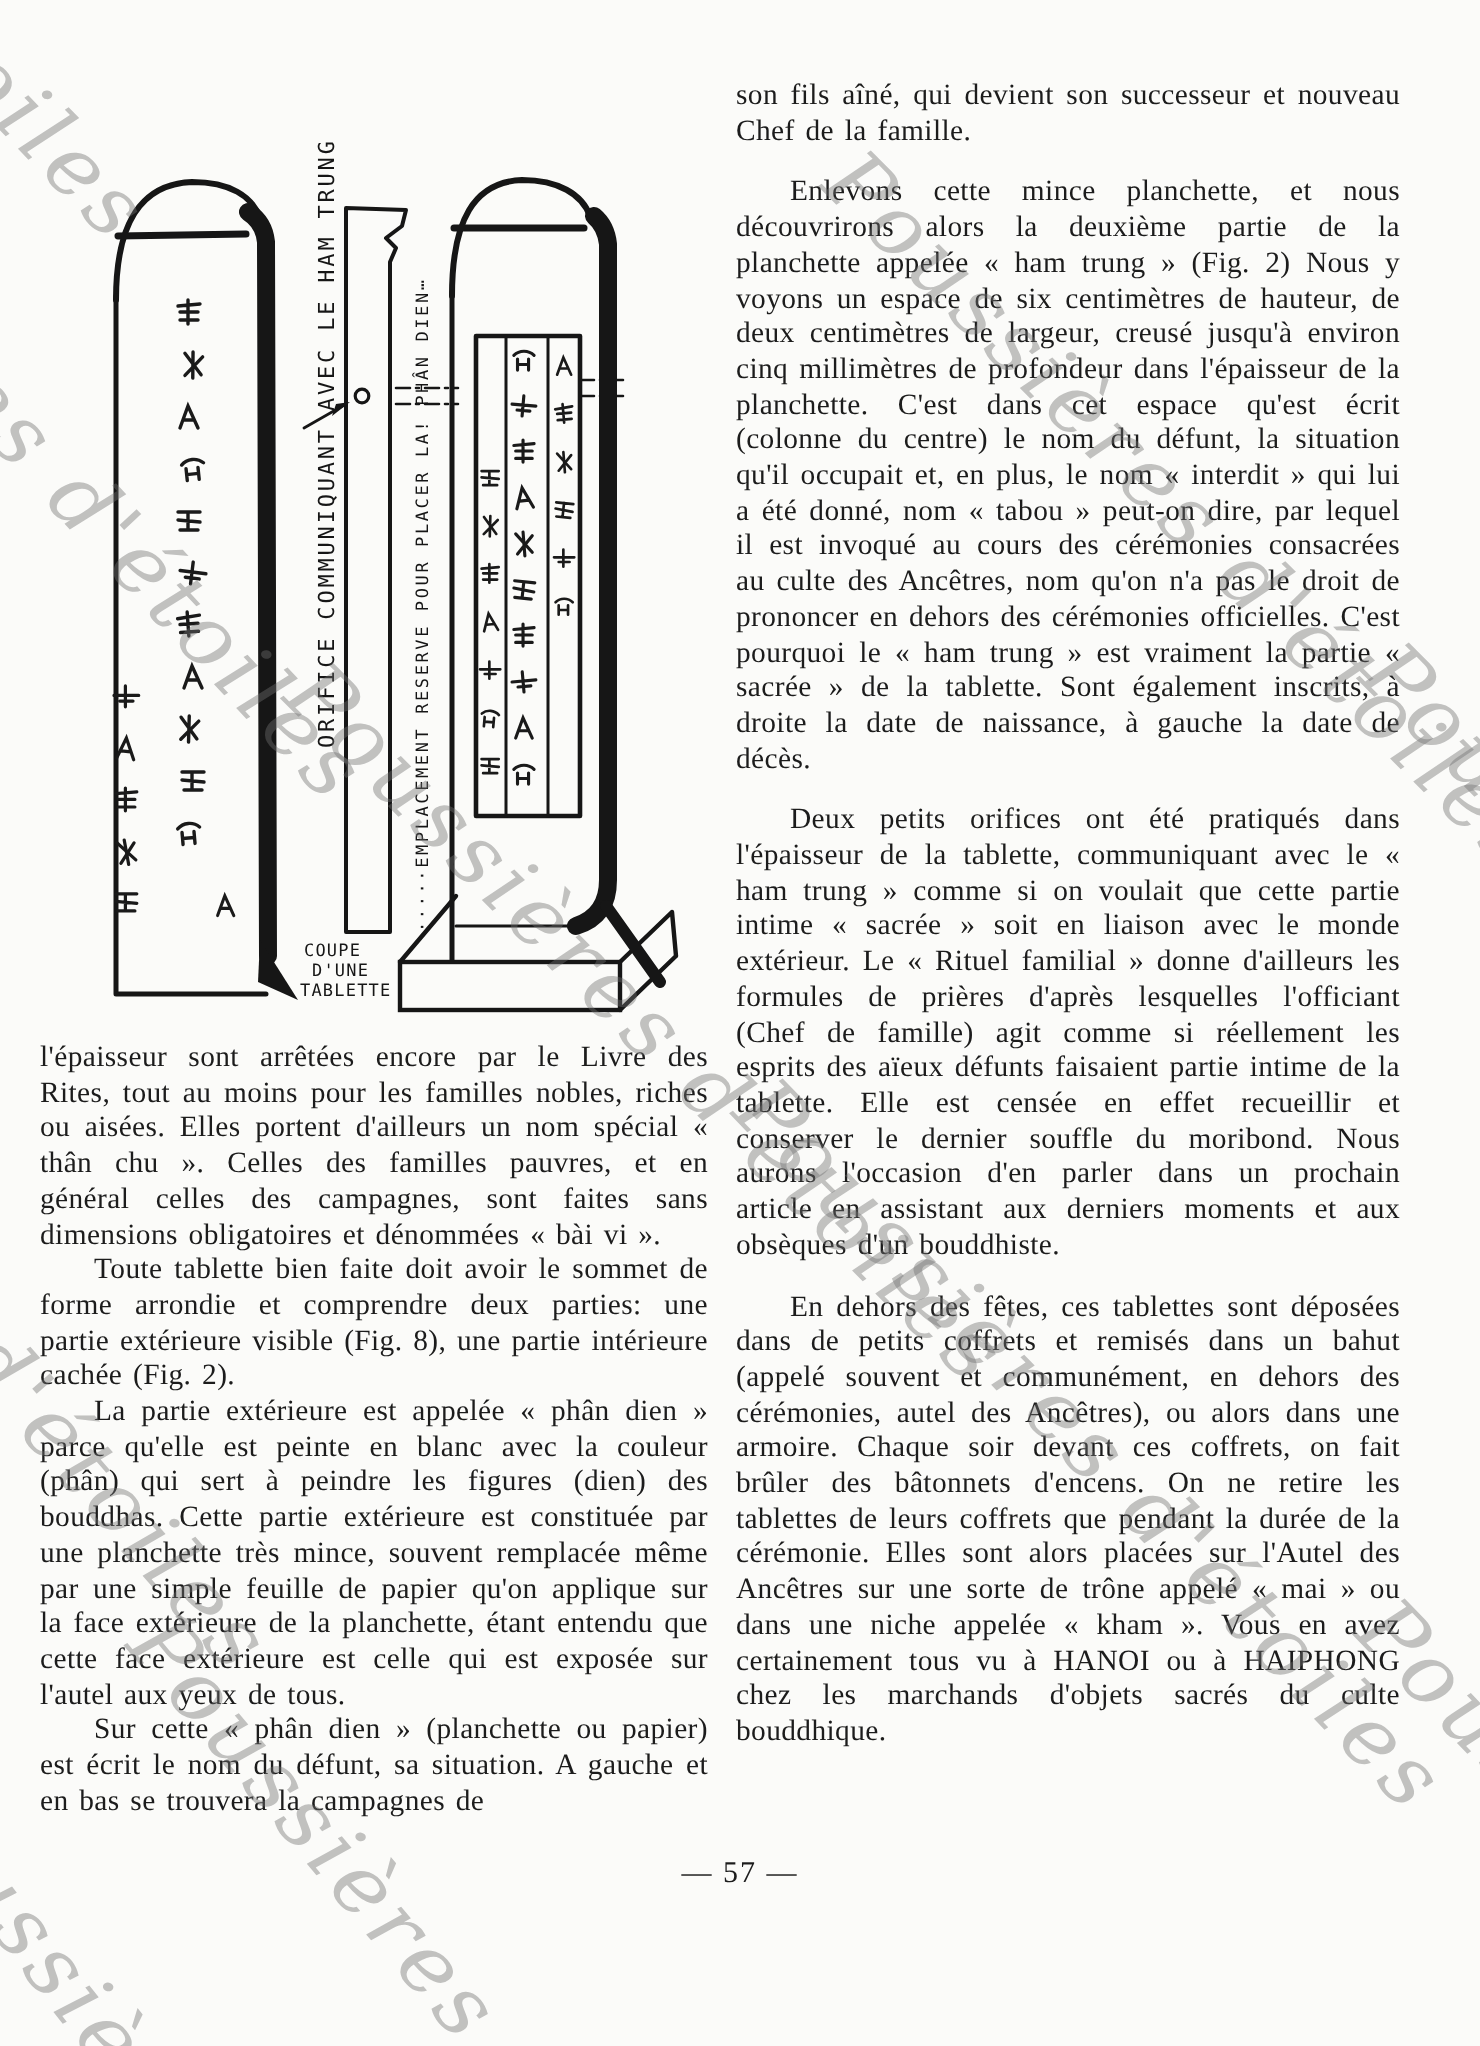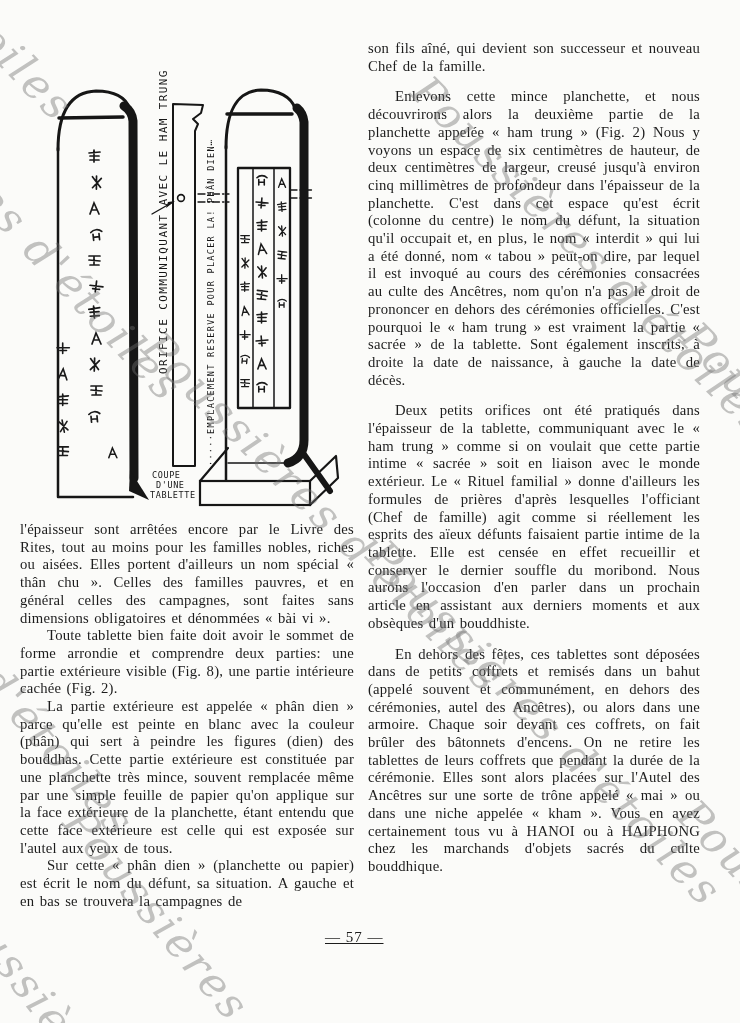--- a/index.html
+++ b/index.html
@@ -8,22 +8,22 @@
     background:#fbfbf9;color:#1c1c1c;
     font-family:"Liberation Serif","DejaVu Serif",serif;
   }
   .col{position:absolute;text-align:justify;font-size:14.7px;line-height:17.7px;letter-spacing:.2px;word-spacing:1.5px;z-index:2}
   #left-col{left:20px;top:521px;width:334px}
   #right-col{left:368px;top:40px;width:332px}
   .para{margin:0}
   .para.ind{text-indent:27px}
   #right-col .para + .para{margin-top:13px}
   #page-number{
-    position:absolute;left:325px;top:929px;width:90px;text-align:left;
-    font-size:15px;letter-spacing:1px;z-index:2;text-decoration:underline;
+    position:absolute;left:325px;top:929px;width:90px;text-align:center;
+    font-size:15px;letter-spacing:1px;z-index:2;
   }
   .watermark{
     position:absolute;white-space:nowrap;pointer-events:none;z-index:5;
     font-family:"DejaVu Serif",serif;font-style:italic;
     font-size:43px;letter-spacing:3px;color:rgba(112,112,112,.42);
     transform-origin:0 0;
   }
   #figure-svg{position:absolute;left:0;top:0;z-index:2}
   .figlabel{font-family:"DejaVu Sans Mono","Liberation Mono",monospace;fill:#161616}
   .ink{stroke:#161616;fill:none;stroke-linecap:round;stroke-linejoin:round}

